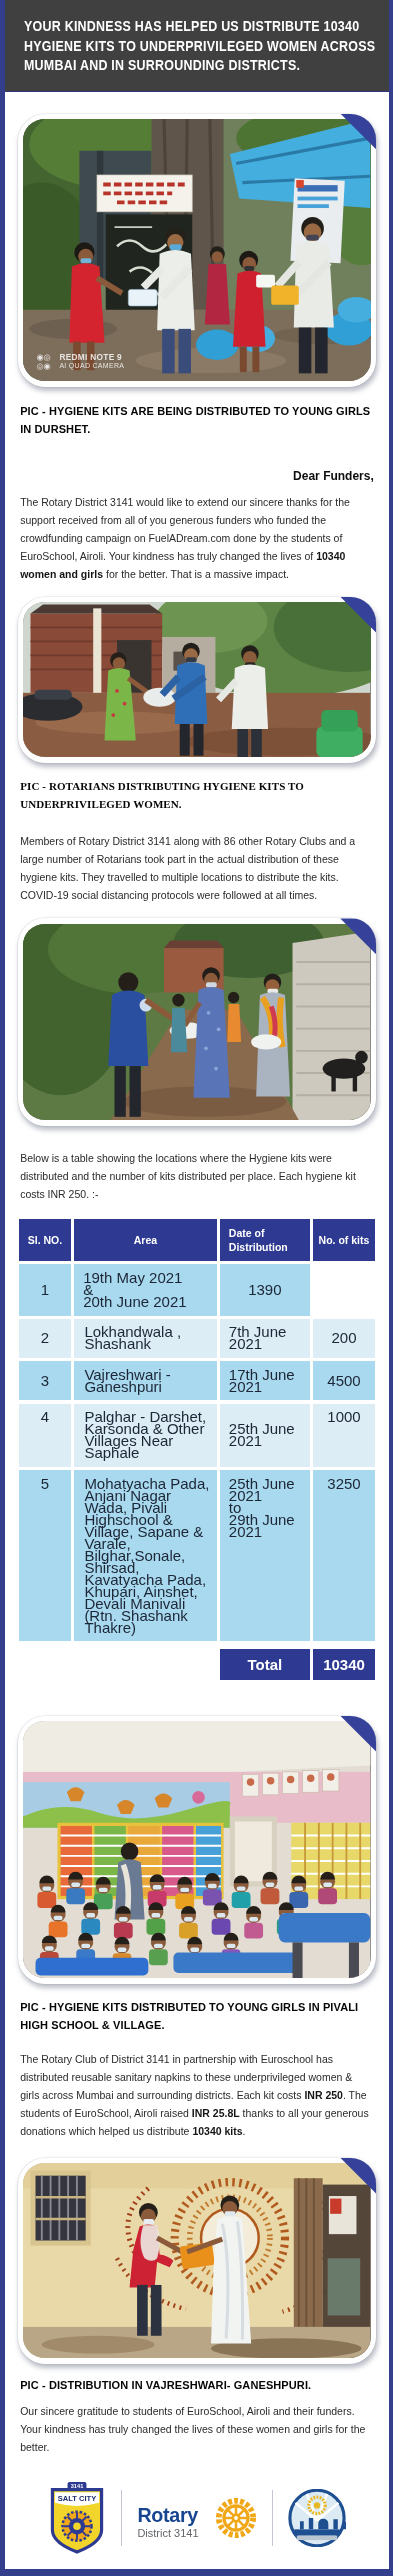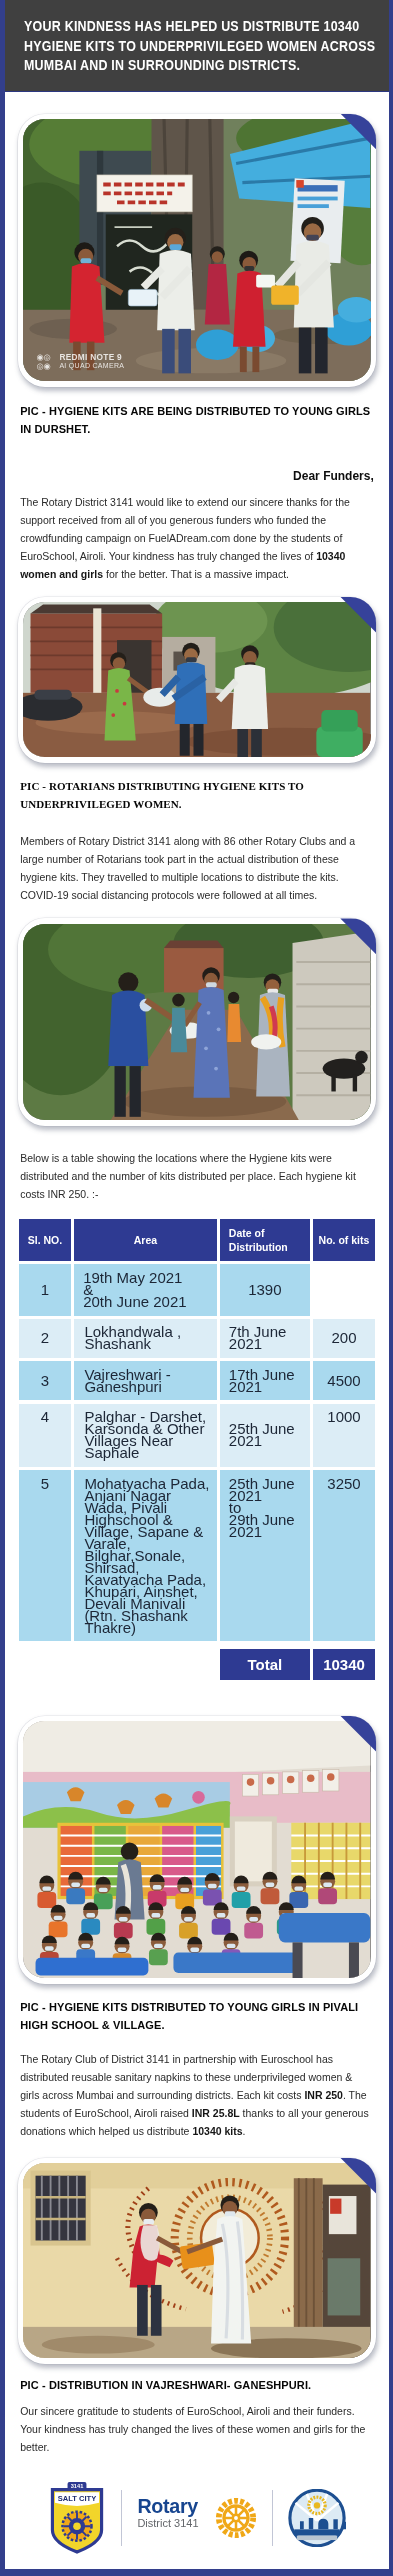--- a/index.html
+++ b/index.html
@@ -43,21 +43,21 @@
   .c3{justify-content:center;}
   .trow:nth-child(4) .c0,.trow:nth-child(4) .c3{align-items:flex-start;}
   .trow:nth-child(5) .cell{align-items:flex-start;}
   .trow-total{margin-top:7.6px;}
   .tcell{background:#2e3a92;color:#fff;font-weight:700;font-size:15px;padding:7px 5.1px;
         display:flex;align-items:center;justify-content:center;box-sizing:border-box;}
   .tcell.empty{background:transparent;}
   
   .logos{display:flex;align-items:center;justify-content:center;gap:15.2px;margin-top:25.4px;}
   .vline{width:1.3px;height:56px;background:#c2c6d6;}
-  .rotary-logo{display:flex;align-items:flex-start;gap:16px;}
+  .rotary-logo{display:flex;align-items:flex-end;gap:16px;}
   .rotary-name{color:#17458f;font-weight:800;font-size:19.7px;line-height:19px;letter-spacing:-0.3px;}
   .rotary-district{color:#63666a;font-size:11px;margin-top:1.3px;}
 </style>
 </head>
 <body>
 
 <div class="page">
 
   <header class="masthead">
     <div class="masthead-title">YOUR KINDNESS HAS HELPED US DISTRIBUTE 10340 HYGIENE KITS TO UNDERPRIVILEGED WOMEN ACROSS MUMBAI AND IN SURROUNDING DISTRICTS.</div>

